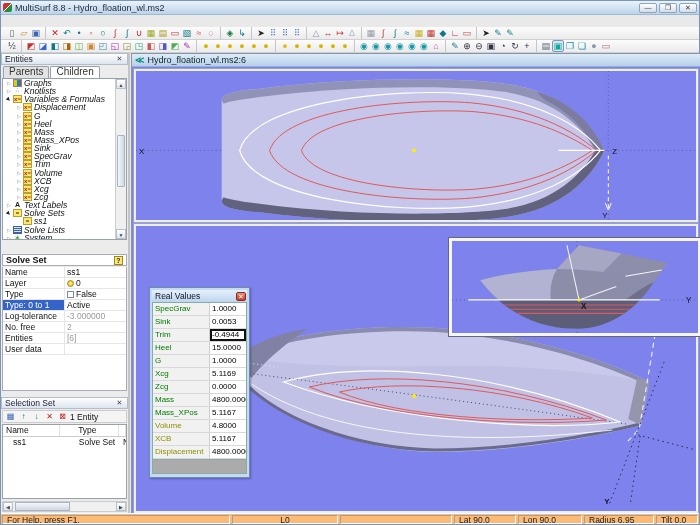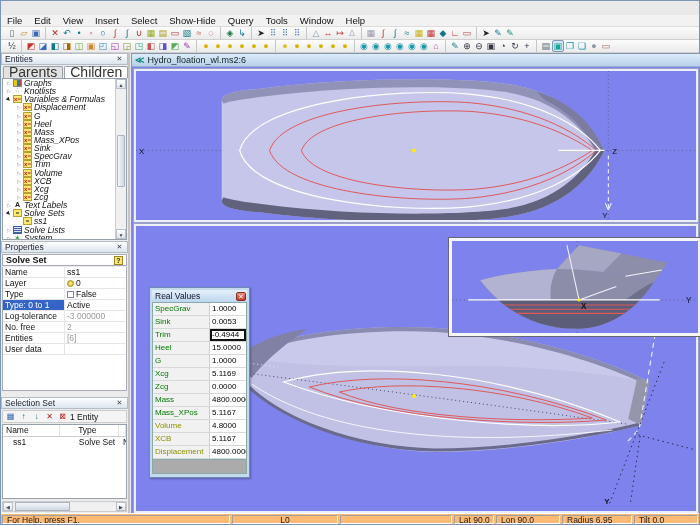--- a/index.html
+++ b/index.html
@@ -30,21 +30,21 @@
   
   .dock{position:absolute;left:0;top:52px;width:129px;height:460px;background:#ececec;border-right:2px solid #c4c4c4;}
   .panel{position:absolute;left:0;right:0;}
   .phead{height:12px;background:linear-gradient(#ffffff,#dbe4ee);border:1px solid #b4bcc8;display:flex;align-items:center;justify-content:space-between;padding:0 3px;font-size:8.5px;color:#223;}
   .phead .x{font-size:7px;color:#445;width:9px;text-align:center;}
   #p-entities{top:0;height:188px;}
   #p-props{top:188px;height:156px;}
   #p-sel{top:344px;height:116px;}
 
   .tabs{position:absolute;top:13px;left:2px;height:12px;display:flex;}
-  .tab{font-size:14px;line-height:10px;padding:0 5px;border:1px solid #98a0aa;border-bottom:none;background:#e2e2e2;border-radius:2px 2px 0 0;margin-right:1px;color:#333;}
+  .tab{font-size:10px;line-height:10px;padding:0 5px;border:1px solid #98a0aa;border-bottom:none;background:#e2e2e2;border-radius:2px 2px 0 0;margin-right:1px;color:#333;}
   .tab.active{background:#ffffff;position:relative;z-index:2;}
 
   .treebox{position:absolute;top:25px;left:1px;right:1px;bottom:1px;background:#fff;border:1px solid #98a0aa;overflow:hidden;}
   .treelist{position:absolute;inset:0 11px 0 0;overflow:hidden;}
   .trow{display:flex;align-items:center;height:8.15px;font-size:8.5px;line-height:8px;white-space:nowrap;}
   .tarrow{width:8px;flex:none;font-size:5px;color:#888;text-align:center;}
   .tarrow.exp{color:#222;transform:rotate(45deg);}
   .ticon{width:9px;height:8px;flex:none;margin-right:2px;font-size:6px;line-height:7px;text-align:center;overflow:hidden;}
   .ti-var,.ti-solve{background:#ffe86e;border:1px solid #b8a030;color:#b02020;font-weight:bold;}
   .ti-solve{color:#222;}
@@ -82,21 +82,21 @@
   .srow .c1{padding-left:10px;}
   .hsb{position:absolute;left:1px;right:1px;bottom:1px;height:11px;background:#f0f0f0;border:1px solid #ccc;display:flex;}
   .hbtn{width:10px;font-size:5px;line-height:9px;text-align:center;color:#445;background:linear-gradient(#fff,#dfe4ea);border:1px solid #b8c0cc;}
   .hbtn.r{margin-left:auto;}
   .hthumb{width:55px;margin-left:2px;background:linear-gradient(#f4f7fa,#cfd8e2);border:1px solid #aab4c0;}
 
   
   .statusbar{position:absolute;left:0;right:0;bottom:0;height:11px;background:#fdba74;border-top:1px solid #fff;display:flex;font-size:8.5px;line-height:9px;color:#222;}
   .sseg{border:1px solid;border-color:#a0a0a0 #ffffff #ffffff #a0a0a0;margin:0.5px 1px;padding:0 4px;overflow:hidden;white-space:nowrap;}
   .sg-help{width:228px;} .sg-layer{width:106px;text-align:center;} .sg-spare{width:112px;}
-  .sg-lat{width:40px;} .sg-lon{width:64px;} .sg-rad{width:70px;} .sg-tilt{flex:1;}
+  .sg-lat{width:62px;} .sg-lon{width:64px;} .sg-rad{width:70px;} .sg-tilt{flex:1;}
 
   
   .child{position:absolute;left:130px;top:52px;width:570px;height:462px;border:1px solid #8894a8;background:#7e82ec;}
   .ctitle{position:absolute;left:0;top:0;right:0;height:13px;background:linear-gradient(#ddecf9,#b7d0ea);border-bottom:1px solid #96b2ce;display:flex;align-items:center;padding:0 3px;font-size:9px;color:#122;}
   .clogo{color:#0a8a7a;font-weight:bold;font-size:9px;margin-right:3px;}
   .cclient{position:absolute;left:0;top:14px;right:0;bottom:0;background:#7e82ec;}
   .pane{position:absolute;border:2px solid #eceef8;outline:1px solid #9aa0c8;background:#7e82ec;}
   #pane-top{left:2px;top:1px;width:564px;height:153px;}
   #pane-bottom{left:2px;top:156px;width:564px;height:289px;}
   .pane svg{display:block;width:100%;height:100%;}
@@ -115,33 +115,30 @@
   .rvfill{height:14px;background:#ababab;border:1px solid #8aa;border-top:none;}
 
   .axis-dot{stroke:#5c5f9a;stroke-width:1;stroke-dasharray:1 3;fill:none;}
   text{font-family:"Liberation Sans",sans-serif;}
 </style>
 </head>
 <body>
 
 <div id="app">
 
-
-  <div class="menubar" id="menubar">
-      <span class="menu-item">File</span>
-      <span class="menu-item">Edit</span>
-      <span class="menu-item">View</span>
-      <span class="menu-item">Insert</span>
-      <span class="menu-item">Select</span>
-      <span class="menu-item">Show-Hide</span>
-      <span class="menu-item">Query</span>
-      <span class="menu-item">Tools</span>
-      <span class="menu-item">Window</span>
-      <span class="menu-item">Help</span>
-    </div>
+  <div class="titlebar">
+    <span class="app-icon"></span>
+    <span class="title">MultiSurf 8.8 - Hydro_floation_wl.ms2</span>
+    <span class="winbtns">
+      <span class="wbtn">—</span>
+      <span class="wbtn">❐</span>
+      <span class="wbtn">✕</span>
+    </span>
+  </div>
+
 
   <div class="toolbar" id="tb1">
       <span class="tb-group">
         <span class="tb-icon" style="color: rgb(102, 102, 102);">▯</span>
         <span class="tb-icon" style="color: rgb(200, 144, 48);">▱</span>
         <span class="tb-icon" style="color: rgb(58, 102, 176);">▣</span>
       </span>
       <span class="tb-group">
         <span class="tb-icon" style="color: rgb(194, 34, 34);">✕</span>
         <span class="tb-icon" style="color: rgb(17, 119, 136);">↶</span>
@@ -371,24 +368,20 @@
           </div>
         <div class="vsb">
           <div class="sbtn">▲</div>
           <div class="sthumb"></div>
           <div class="sbtn dn">▼</div>
         </div>
       </div>
     </div>
 
     <div class="panel" id="p-props">
-      <div class="phead">
-        <span>Properties</span>
-        <span class="x">✕</span>
-      </div>
       <div class="psub">
         <span>Solve Set</span>
         <span class="qicon">?</span>
       </div>
       <div class="pgrid" id="pgrid">
           <div class="prow">
             <span class="plabel">Name</span>
             <span class="pvalue">ss1</span>
           </div>
           <div class="prow">

